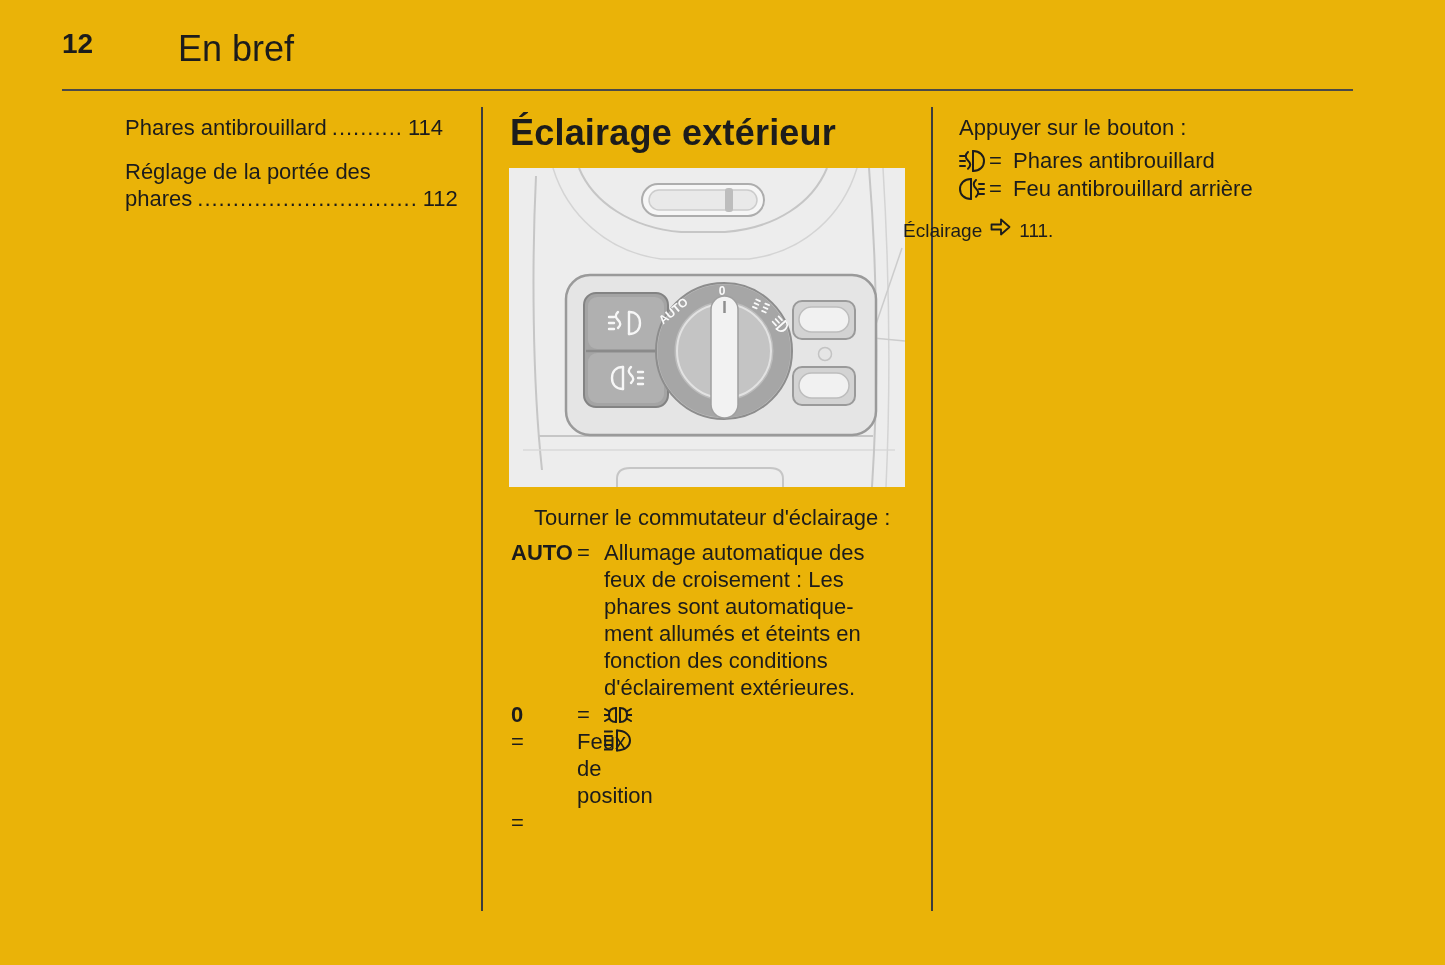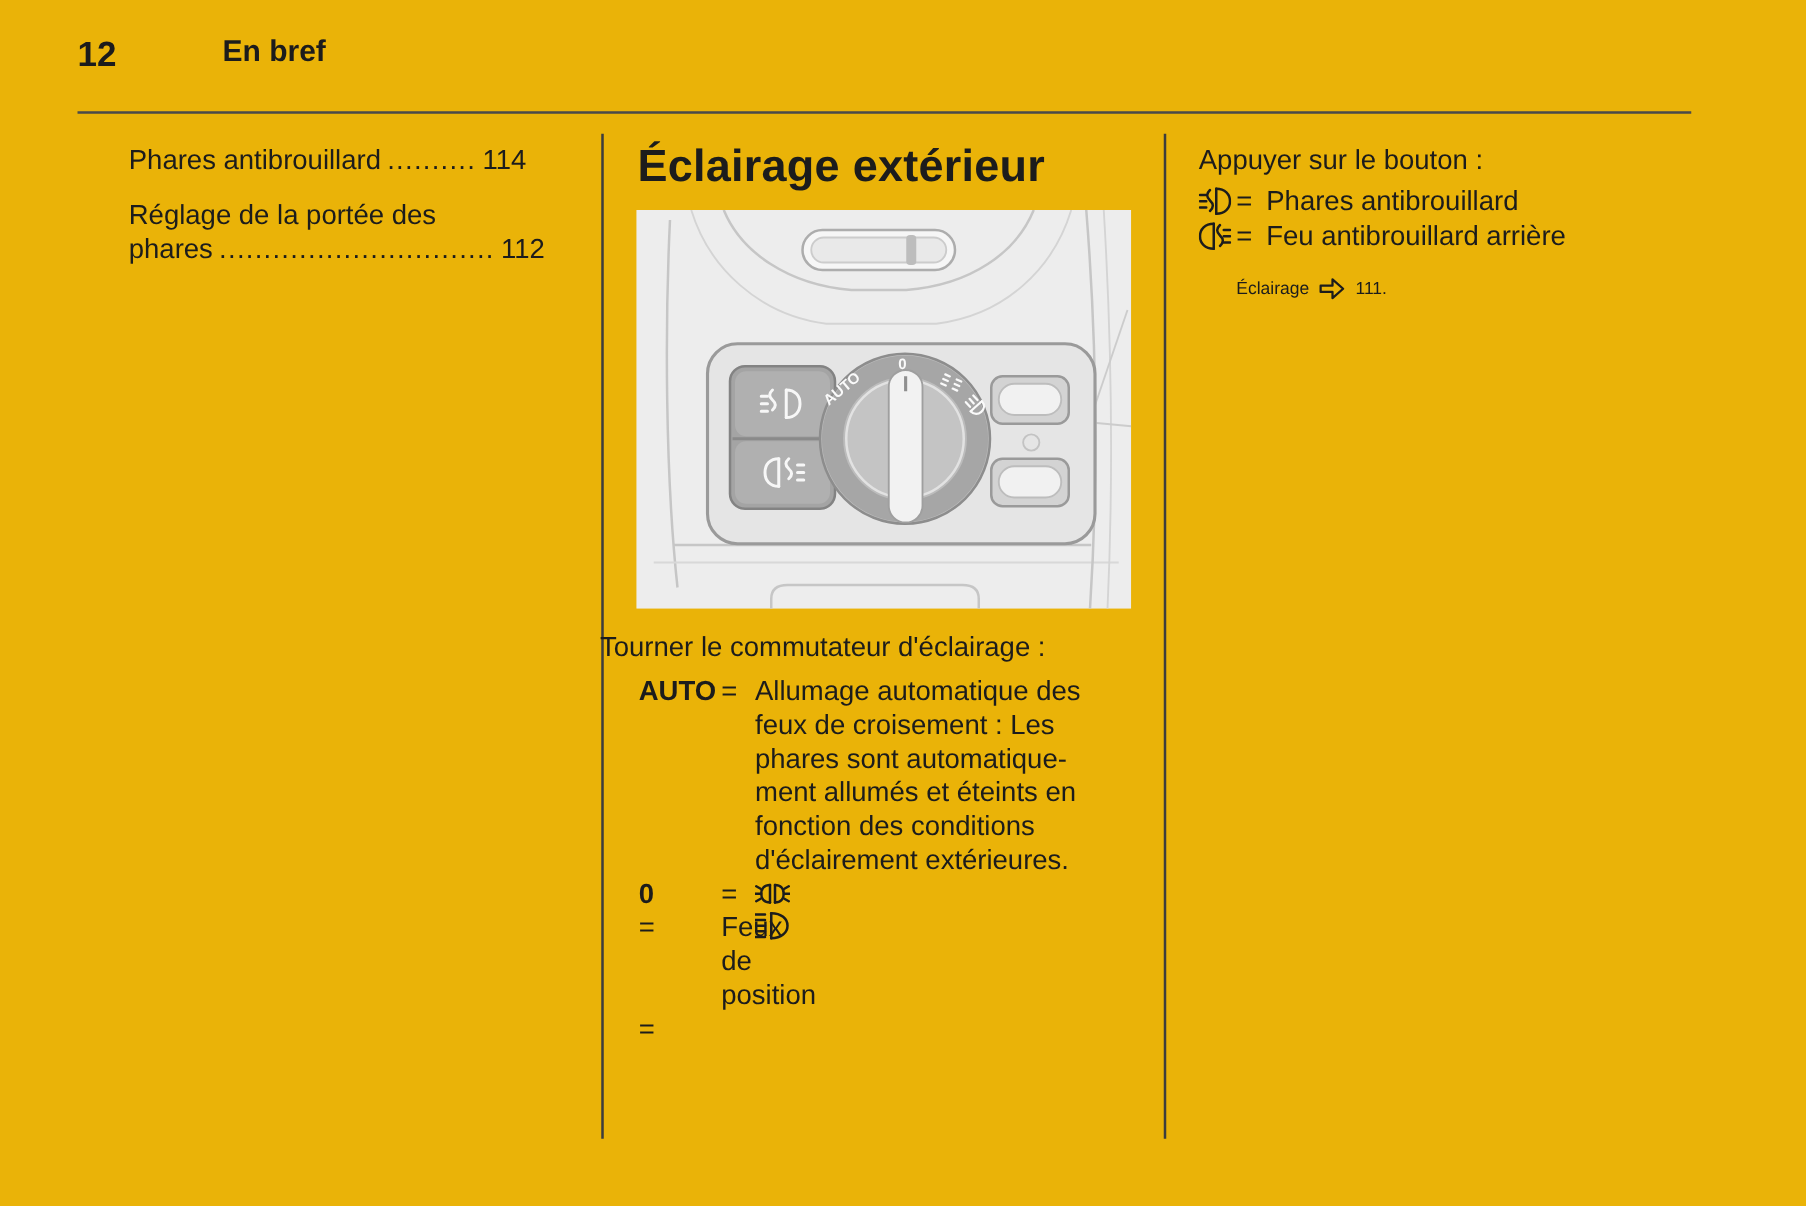--- a/index.html
+++ b/index.html
@@ -3,47 +3,47 @@
 <meta charset="utf-8">
 <style>
   html,body{margin:0;padding:0;background:#ffffff;}
   .page{
     position:relative;width:1445px;height:965px;background:#eab308;overflow:hidden;
     font-family:"Liberation Sans", sans-serif;color:#1c1c1c;
   }
   .abs{position:absolute;}
   
   .page-num{left:62px;top:28px;font-size:28px;font-weight:700;}
-  .chapter{left:178px;top:28px;font-size:24px;font-weight:700;}
+  .chapter{left:178px;top:28px;font-size:36px;font-weight:400;}
   .hrule{left:62px;top:89px;width:1291px;height:2px;background:#4a4a4a;}
   .vline{top:107px;width:2px;height:804px;background:#3d3d3d;}
   .v1{left:481px;}
   .v2{left:931px;}
   
-  .toc{left:103px;top:114px;width:352px;font-size:22px;line-height:27px;}
+  .toc{left:125px;top:114px;width:352px;font-size:22px;line-height:27px;}
   .toc-entry{margin-bottom:17px;}
   .preline{white-space:pre-line;}
   .leader{letter-spacing:1px;margin-left:5px;}
   .toc-page{margin-left:5px;}
   
   .heading{left:510px;top:112px;font-size:36px;font-weight:700;letter-spacing:0.2px;}
   .figure{left:509px;top:168px;width:396px;height:319px;}
-  .intro{left:480px;top:504px;width:400px;font-size:22px;line-height:27px;}
+  .intro{left:534px;top:504px;width:400px;font-size:22px;line-height:27px;}
   .defs{left:511px;top:539px;width:400px;display:grid;grid-template-columns:66px 27px 1fr;
         font-size:22px;line-height:27px;column-gap:0;}
   .term{font-weight:700;}
   .defs .cell{padding:0;}
   .icon-inline{display:inline-block;vertical-align:-3px;}
   
   .rintro{left:959px;top:114px;font-size:22px;line-height:27px;}
   .ritems{left:959px;top:147px;font-size:22px;line-height:28px;}
   .ritem{display:flex;align-items:center;height:28px;}
   .ritem .ricon{width:30px;display:flex;align-items:center;}
   .ritem .req{width:24px;}
-  .rref{left:989px;top:217px;font-size:14px;line-height:27px;display:flex;align-items:center;gap:7px;}
+  .rref{left:903px;top:217px;font-size:19px;line-height:27px;display:flex;align-items:flex-start;gap:7px;}
 </style>
 </head>
 <body>
 
 <div class="page">
 
   <div class="abs page-num">12</div>
   <div class="abs chapter">En bref</div>
   <div class="abs hrule"></div>
   <div class="abs vline v1"></div>

